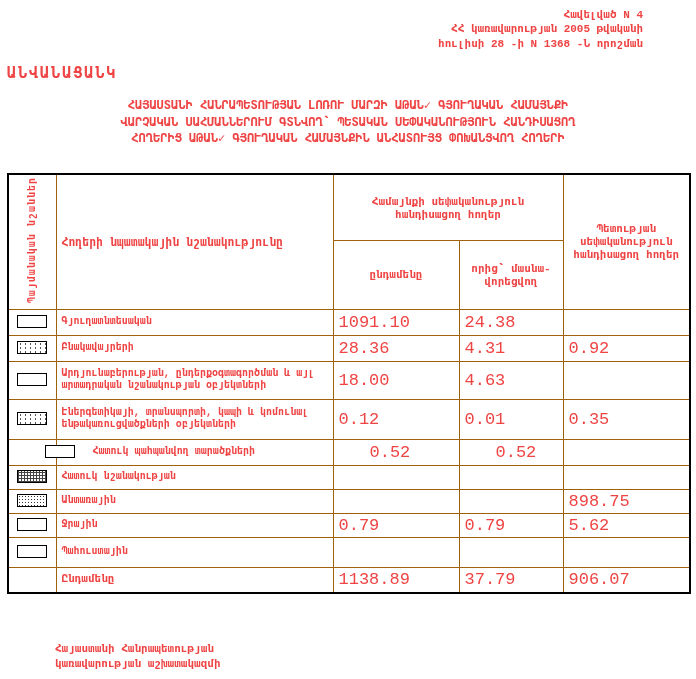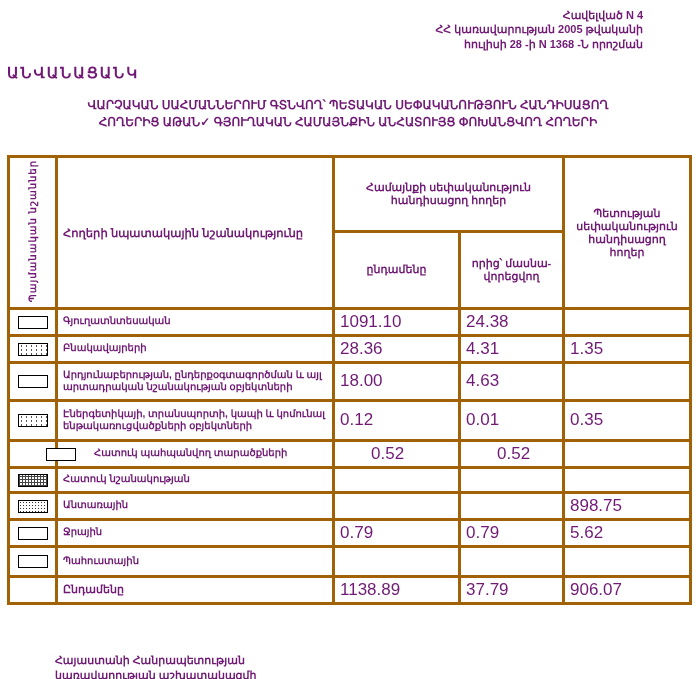--- a/index.html
+++ b/index.html
@@ -1,31 +1,31 @@
 <!DOCTYPE html>
 <html><head>
 <meta charset="utf-8">
 <style>
   * { box-sizing: border-box; }
   html,body { margin:0; padding:0; }
   body { background:#777; }
   .page {
     width:696px; height:679px; margin:0 auto; background:#ffffff;
-    font-family:Liberation Sans, sans-serif; color:#701a75;
+    font-family:Liberation Mono, monospace; color:#ef4444;
     padding:8px 7px 0 7px; position:relative; overflow:hidden;
   }
   
   .appendix { text-align:right; padding-right:46px; font-size:11px; font-weight:bold; line-height:1.3; }
   
   .doc-title { text-align:left; font-size:15px; font-weight:bold; letter-spacing:2px; margin-top:13px; }
   
   .doc-subtitle { text-align:center; font-size:12px; font-weight:bold; line-height:1.4; margin-top:15px; }
   
   table.land { border-collapse:collapse; width:682px; margin-top:25px; border:2px solid #000; table-layout:fixed; }
-  table.land th, table.land td { border:3px solid #a16207; padding:2px 5px; vertical-align:middle; }
+  table.land th, table.land td { border:1px solid #a16207; padding:2px 5px; vertical-align:middle; }
   thead th { font-weight:bold; font-size:11px; text-align:center; }
   thead tr.h1 th { height:56px; }
   thead tr.h2 th { height:58px; }
   th.sym-h span { display:inline-block; writing-mode:vertical-rl; transform:rotate(180deg); font-size:10px; white-space:nowrap; letter-spacing:1px; }
   th.purpose-h { text-align:left; padding-left:12px; font-size:11.5px; }
   td.c-label { font-size:10px; font-weight:bold; text-align:left; padding-left:8px; line-height:1.25; }
   td.c-num { font-size:17px; text-align:left; }
   td.c-sym { text-align:center; }
   .swatch { display:inline-block; width:30px; height:13px; border:1px solid #000; background:#fff; vertical-align:middle; }
   .swatch[data-pattern="stipple"] { background-image:radial-gradient(circle,#555 0.8px,transparent 1px); background-size:5px 4px; }
@@ -51,20 +51,21 @@
 
   <div class="appendix">
     <div>Հավելված N 4</div>
     <div>ՀՀ կառավարության 2005 թվականի</div>
     <div>հուլիսի 28 -ի N 1368 -Ն որոշման</div>
   </div>
 
   <div class="doc-title">ԱՆՎԱՆԱՑԱՆԿ</div>
 
   <div class="doc-subtitle">
+    <div>ՀԱՅԱՍՏԱՆԻ ՀԱՆՐԱՊԵՏՈՒԹՅԱՆ ԼՈՌՈՒ ՄԱՐԶԻ ԱԹԱՆ✓ ԳՅՈՒՂԱԿԱՆ ՀԱՄԱՅՆՔԻ</div>
     <div>ՎԱՐՉԱԿԱՆ ՍԱՀՄԱՆՆԵՐՈՒՄ ԳՏՆՎՈՂ՝ ՊԵՏԱԿԱՆ ՍԵՓԱԿԱՆՈՒԹՅՈՒՆ ՀԱՆԴԻՍԱՑՈՂ</div>
     <div>ՀՈՂԵՐԻՑ ԱԹԱՆ✓ ԳՅՈՒՂԱԿԱՆ ՀԱՄԱՅՆՔԻՆ ԱՆՀԱՏՈՒՅՑ ՓՈԽԱՆՑՎՈՂ ՀՈՂԵՐԻ</div>
   </div>
 
   <table class="land">
     <colgroup>
       <col style="width:48px">
         <col style="width:277px">
         <col style="width:126px">
         <col style="width:104px">
@@ -88,21 +89,21 @@
         <td class="c-label">Գյուղատնտեսական</td>
         <td class="c-num">1091.10</td>
         <td class="c-num">24.38</td>
         <td class="c-num"></td>
       </tr>
       <tr class="r2">
         <td class="c-sym"><span class="swatch" data-pattern="stipple"></span></td>
         <td class="c-label">Բնակավայրերի</td>
         <td class="c-num">28.36</td>
         <td class="c-num">4.31</td>
-        <td class="c-num">1.35</td>
+        <td class="c-num">0.92</td>
       </tr>
       <tr class="r3">
         <td class="c-sym"><span class="swatch" data-pattern="plain"></span></td>
         <td class="c-label">Արդյունաբերության, ընդերքօգտագործման և այլ արտադրական նշանակության օբյեկտների</td>
         <td class="c-num">18.00</td>
         <td class="c-num">4.63</td>
         <td class="c-num"></td>
       </tr>
       <tr class="r4">
         <td class="c-sym"><span class="swatch" data-pattern="stipple"></span></td>

